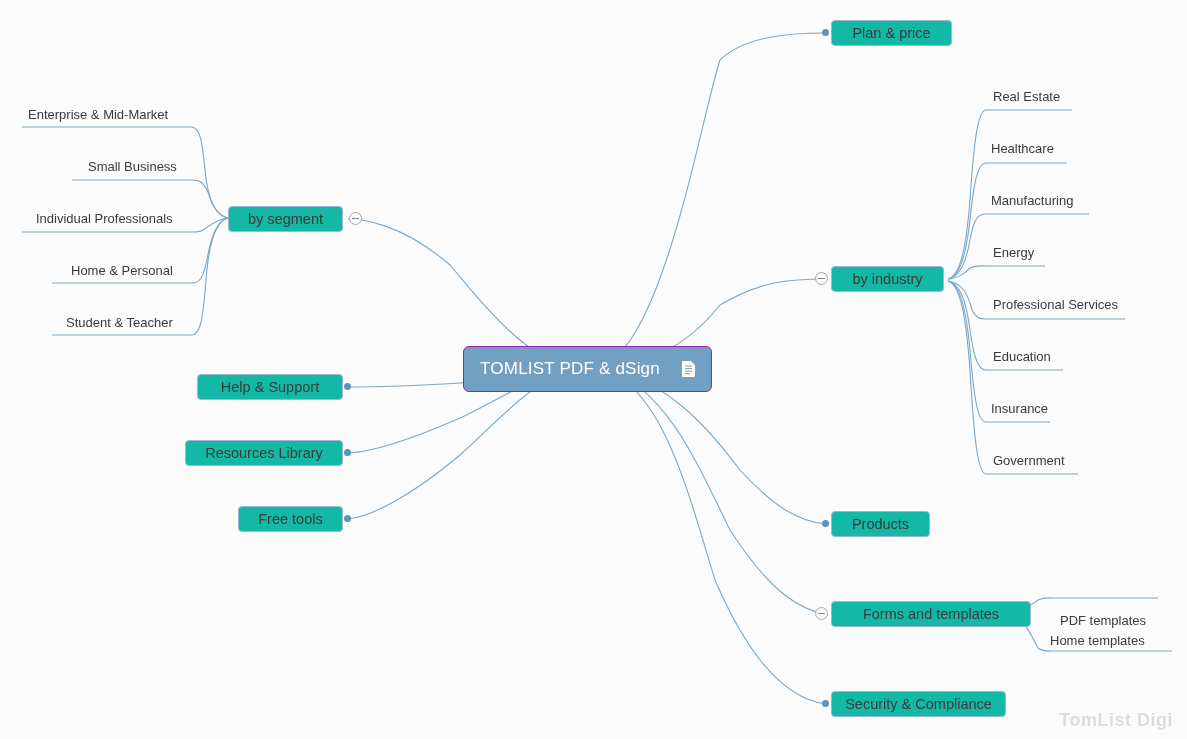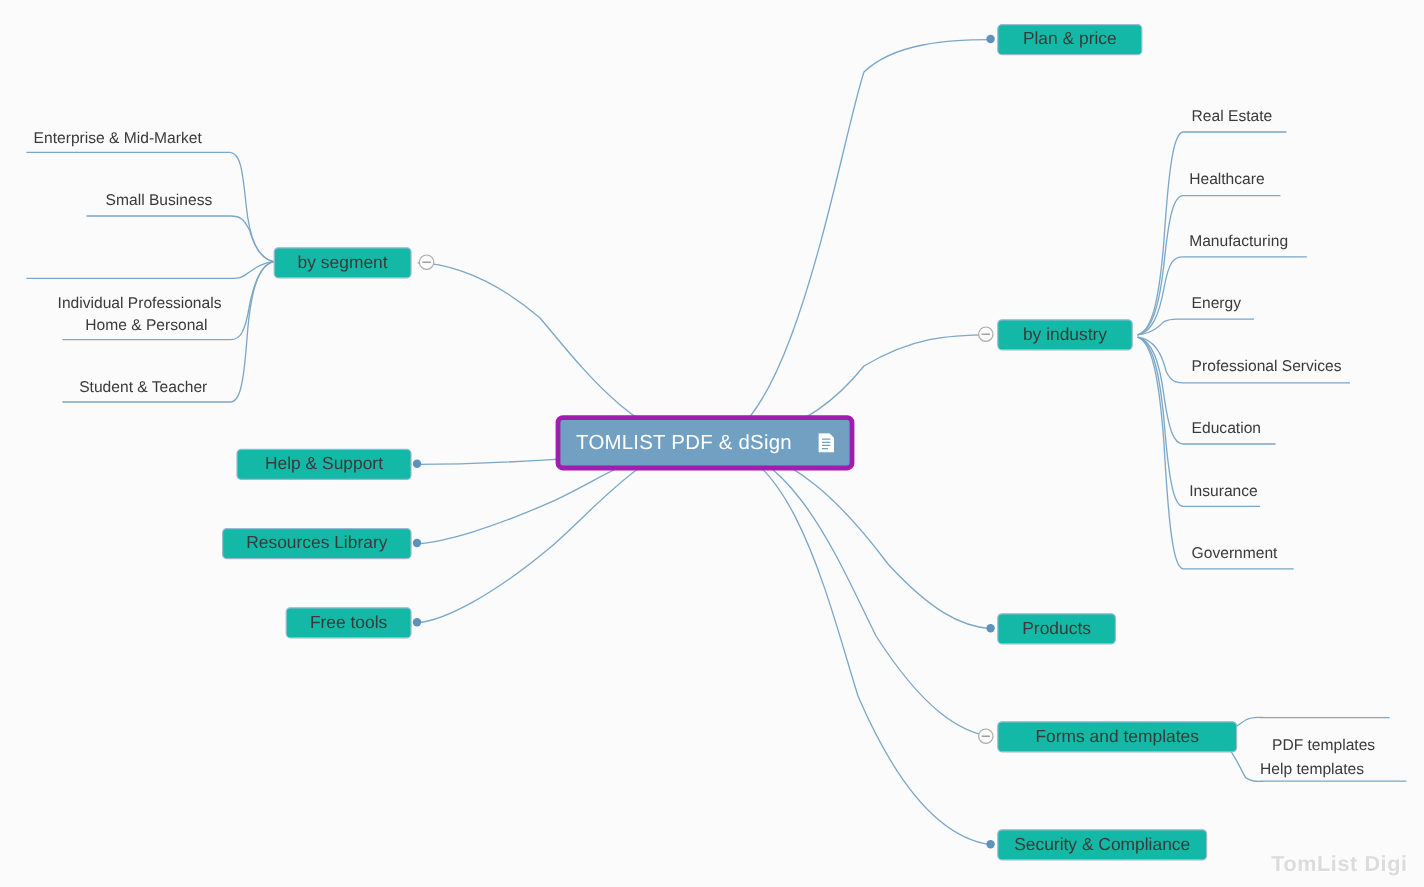--- a/index.html
+++ b/index.html
@@ -30,21 +30,21 @@
     padding:0 14px;
     height:26px;
   }
 
   
   .central{
     position:absolute;
     left:463px;top:346px;
     width:249px;height:46px;
     background:#71a0c2;
-    border:4px solid #a21caf;
+    border:1px solid #a21caf;
     border-radius:6px;
     display:flex;
     align-items:center;
     justify-content:center;
     color:#ffffff;
     font-size:17px;
     white-space:nowrap;
     box-sizing:border-box;
   }
   .central .ctitle{letter-spacing:.2px;}
@@ -193,31 +193,31 @@
   </div>
   <div class="dot" style="left:344px;top:449px;"></div>
 
   <div class="node" style="left:238px;top:506px;width:105px;">
     <span>Free tools</span>
   </div>
   <div class="dot" style="left:344px;top:515px;"></div>
 
   <div class="subitem" style="left:28px;top:108px;">Enterprise &amp; Mid-Market</div>
   <div class="subitem" style="left:88px;top:160px;">Small Business</div>
-  <div class="subitem" style="left:48px;top:212px;margin-top:34px;">Individual Professionals</div>
+  <div class="subitem" style="left:36px;top:212px;">Individual Professionals</div>
   <div class="subitem" style="left:71px;top:264px;">Home &amp; Personal</div>
   <div class="subitem" style="left:66px;top:316px;">Student &amp; Teacher</div>
 
   <div class="subitem" style="left:993px;top:90px;">Real Estate</div>
   <div class="subitem" style="left:991px;top:142px;">Healthcare</div>
   <div class="subitem" style="left:991px;top:194px;">Manufacturing</div>
   <div class="subitem" style="left:993px;top:246px;">Energy</div>
   <div class="subitem" style="left:993px;top:298px;">Professional Services</div>
   <div class="subitem" style="left:993px;top:350px;">Education</div>
   <div class="subitem" style="left:991px;top:402px;">Insurance</div>
   <div class="subitem" style="left:993px;top:454px;">Government</div>
 
   <div class="subitem" style="left:1060px;top:614px;">PDF templates</div>
-  <div class="subitem" style="left:1050px;top:634px;">Help templates</div>
+  <div class="subitem" style="left:1050px;top:634px;">Home templates</div>
 
   <div class="watermark">TomList Digi</div>
 
 </div>
 
 </body></html>

